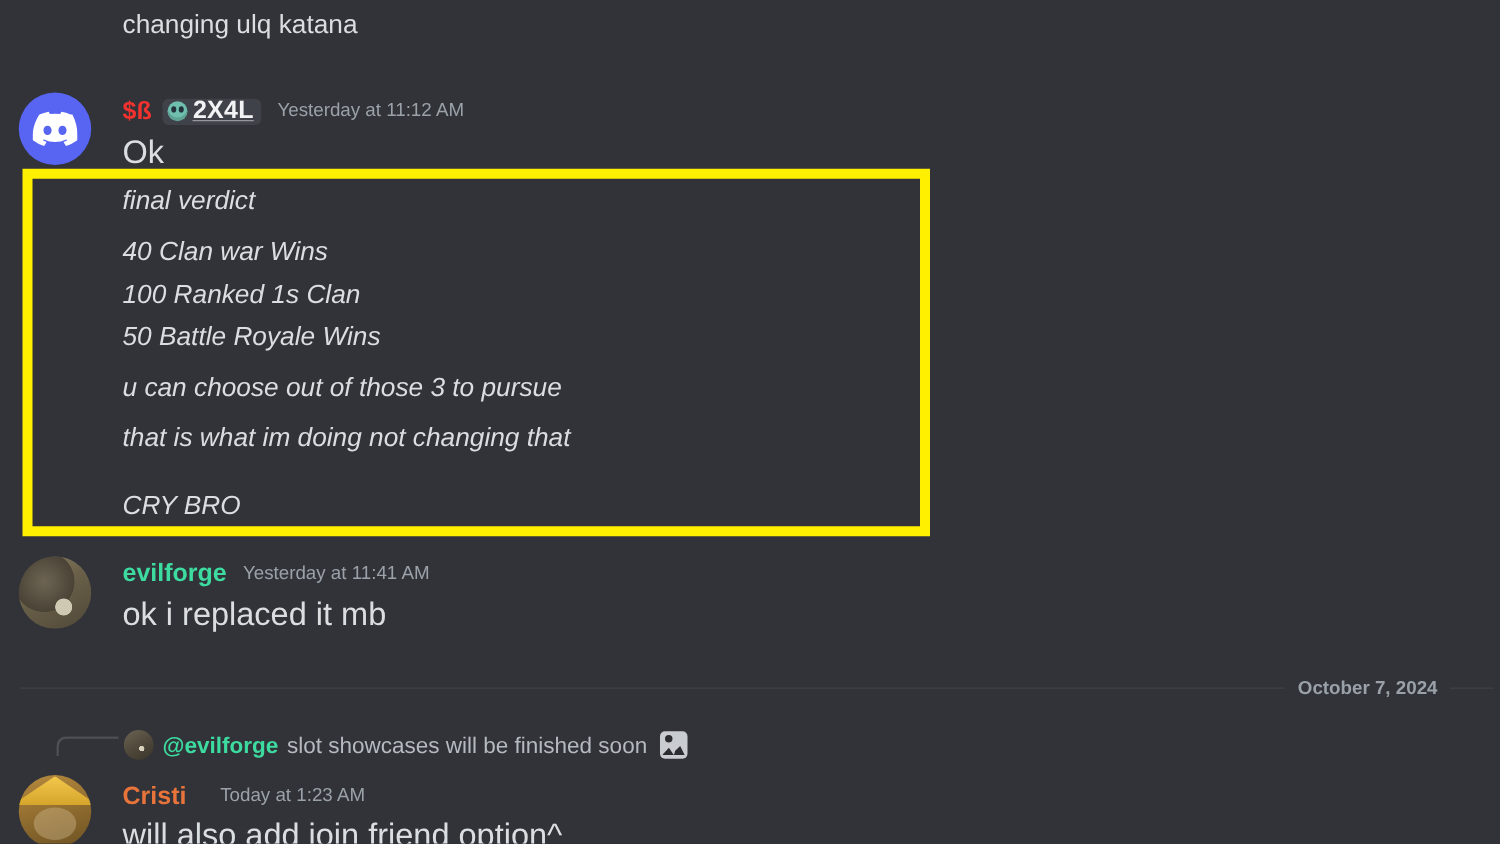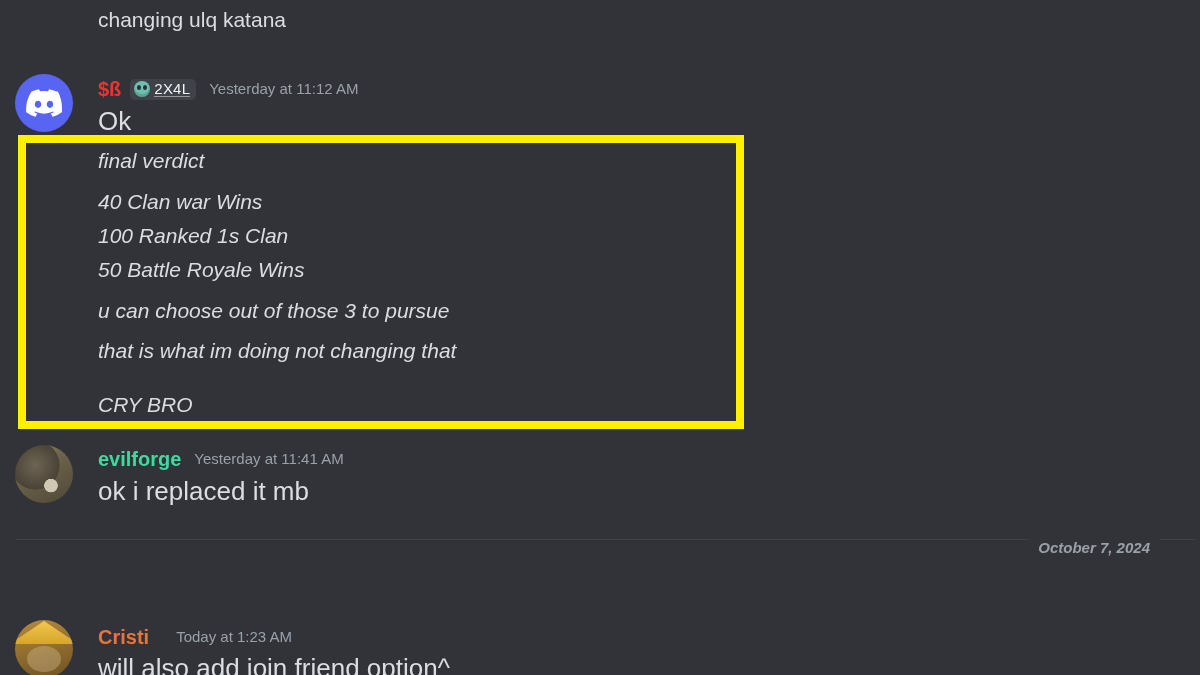--- a/index.html
+++ b/index.html
@@ -107,22 +107,22 @@
     align-items: center;
     gap: 4px;
     background: #404249;
     border-radius: 5px;
     padding: 1px 6px 2px 4px;
     margin-left: 9px;
     height: 21px;
     box-sizing: border-box;
   }
   .badge-text {
-    font-size: 15px;
-    font-weight: 400;
+    font-size: 20px;
+    font-weight: 700;
     color: #f2f3f5;
     letter-spacing: 0.2px;
     line-height: 15px;
     border-bottom: 1px solid rgba(220,222,225,.55);
   }
   .badge-emoji {
     width: 16px;
     height: 16px;
     border-radius: 50%;
     background: #6fbfae;
@@ -181,22 +181,21 @@
   }
 
   
   #date-divider {
     position: absolute;
     left: 16px;
     right: 16px;
     top: 539px;
     height: 22px;
     display: flex;
-    align-items: flex-start;
-    font-style: italic;
+    align-items: center;
   }
   #date-divider .rule {
     flex: 1 1 auto;
     height: 1px;
     background: #3f4147;
   }
   #date-divider .rule-right {
     flex: 0 0 35px;
   }
   #date-divider .date-label {
@@ -339,20 +338,32 @@
 
     <div class="msg-body" style="top:478px;">ok i replaced it mb</div>
   </div>
 
   <div id="date-divider">
     <div class="rule"></div>
     <div class="date-label">October 7, 2024</div>
     <div class="rule rule-right"></div>
   </div>
 
+  <div id="reply-bar">
+    <div class="reply-spine"></div>
+    <div class="reply-avatar"></div>
+    <div class="reply-text">
+      <span class="mention">@evilforge</span>
+      <span class="reply-msg">slot showcases will be finished soon</span>
+      <span class="img-emoji">
+        <span class="sun"></span>
+        <span class="mount"></span>
+      </span>
+    </div>
+  </div>
 
   <div class="msg-group" style="top:0;">
     <div class="avatar avatar-cristi" style="top:620px;">
       <span class="hat"></span>
       <span class="face"></span>
     </div>
 
     <div class="msg-header" style="top:625px;gap:14px;">
       <span class="username username-orange">Cristi</span>
       <span class="timestamp">Today at 1:23 AM</span>

